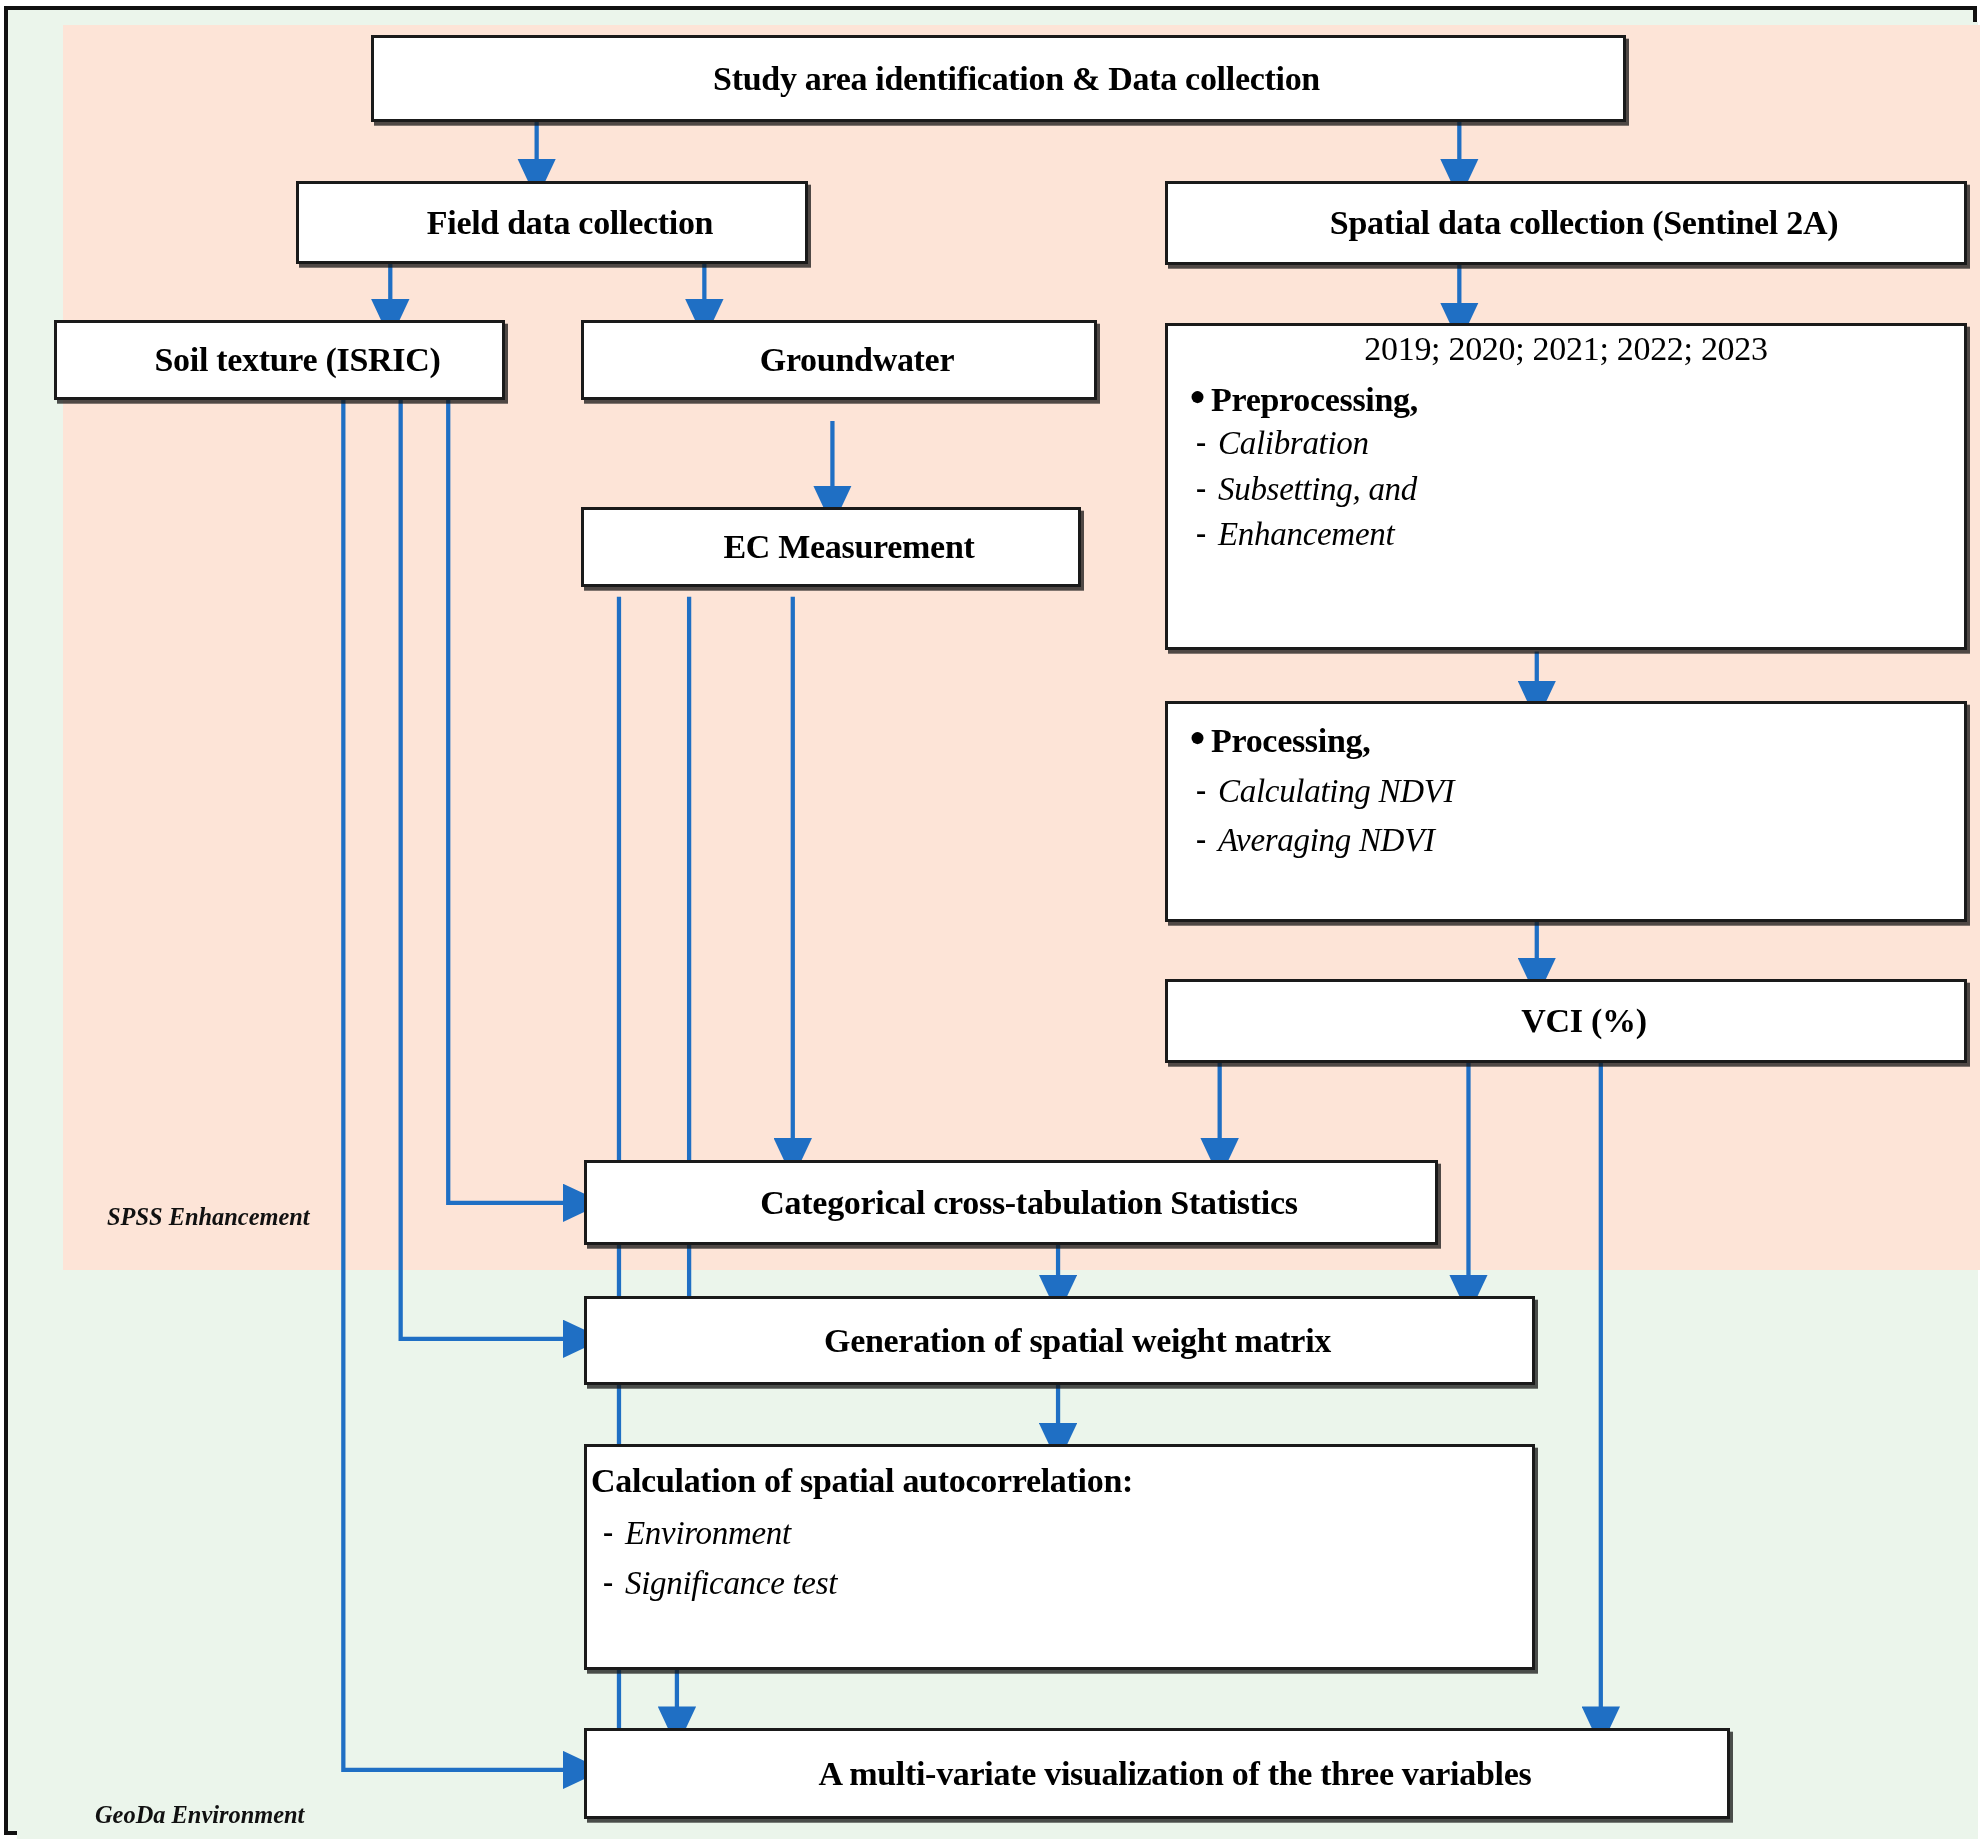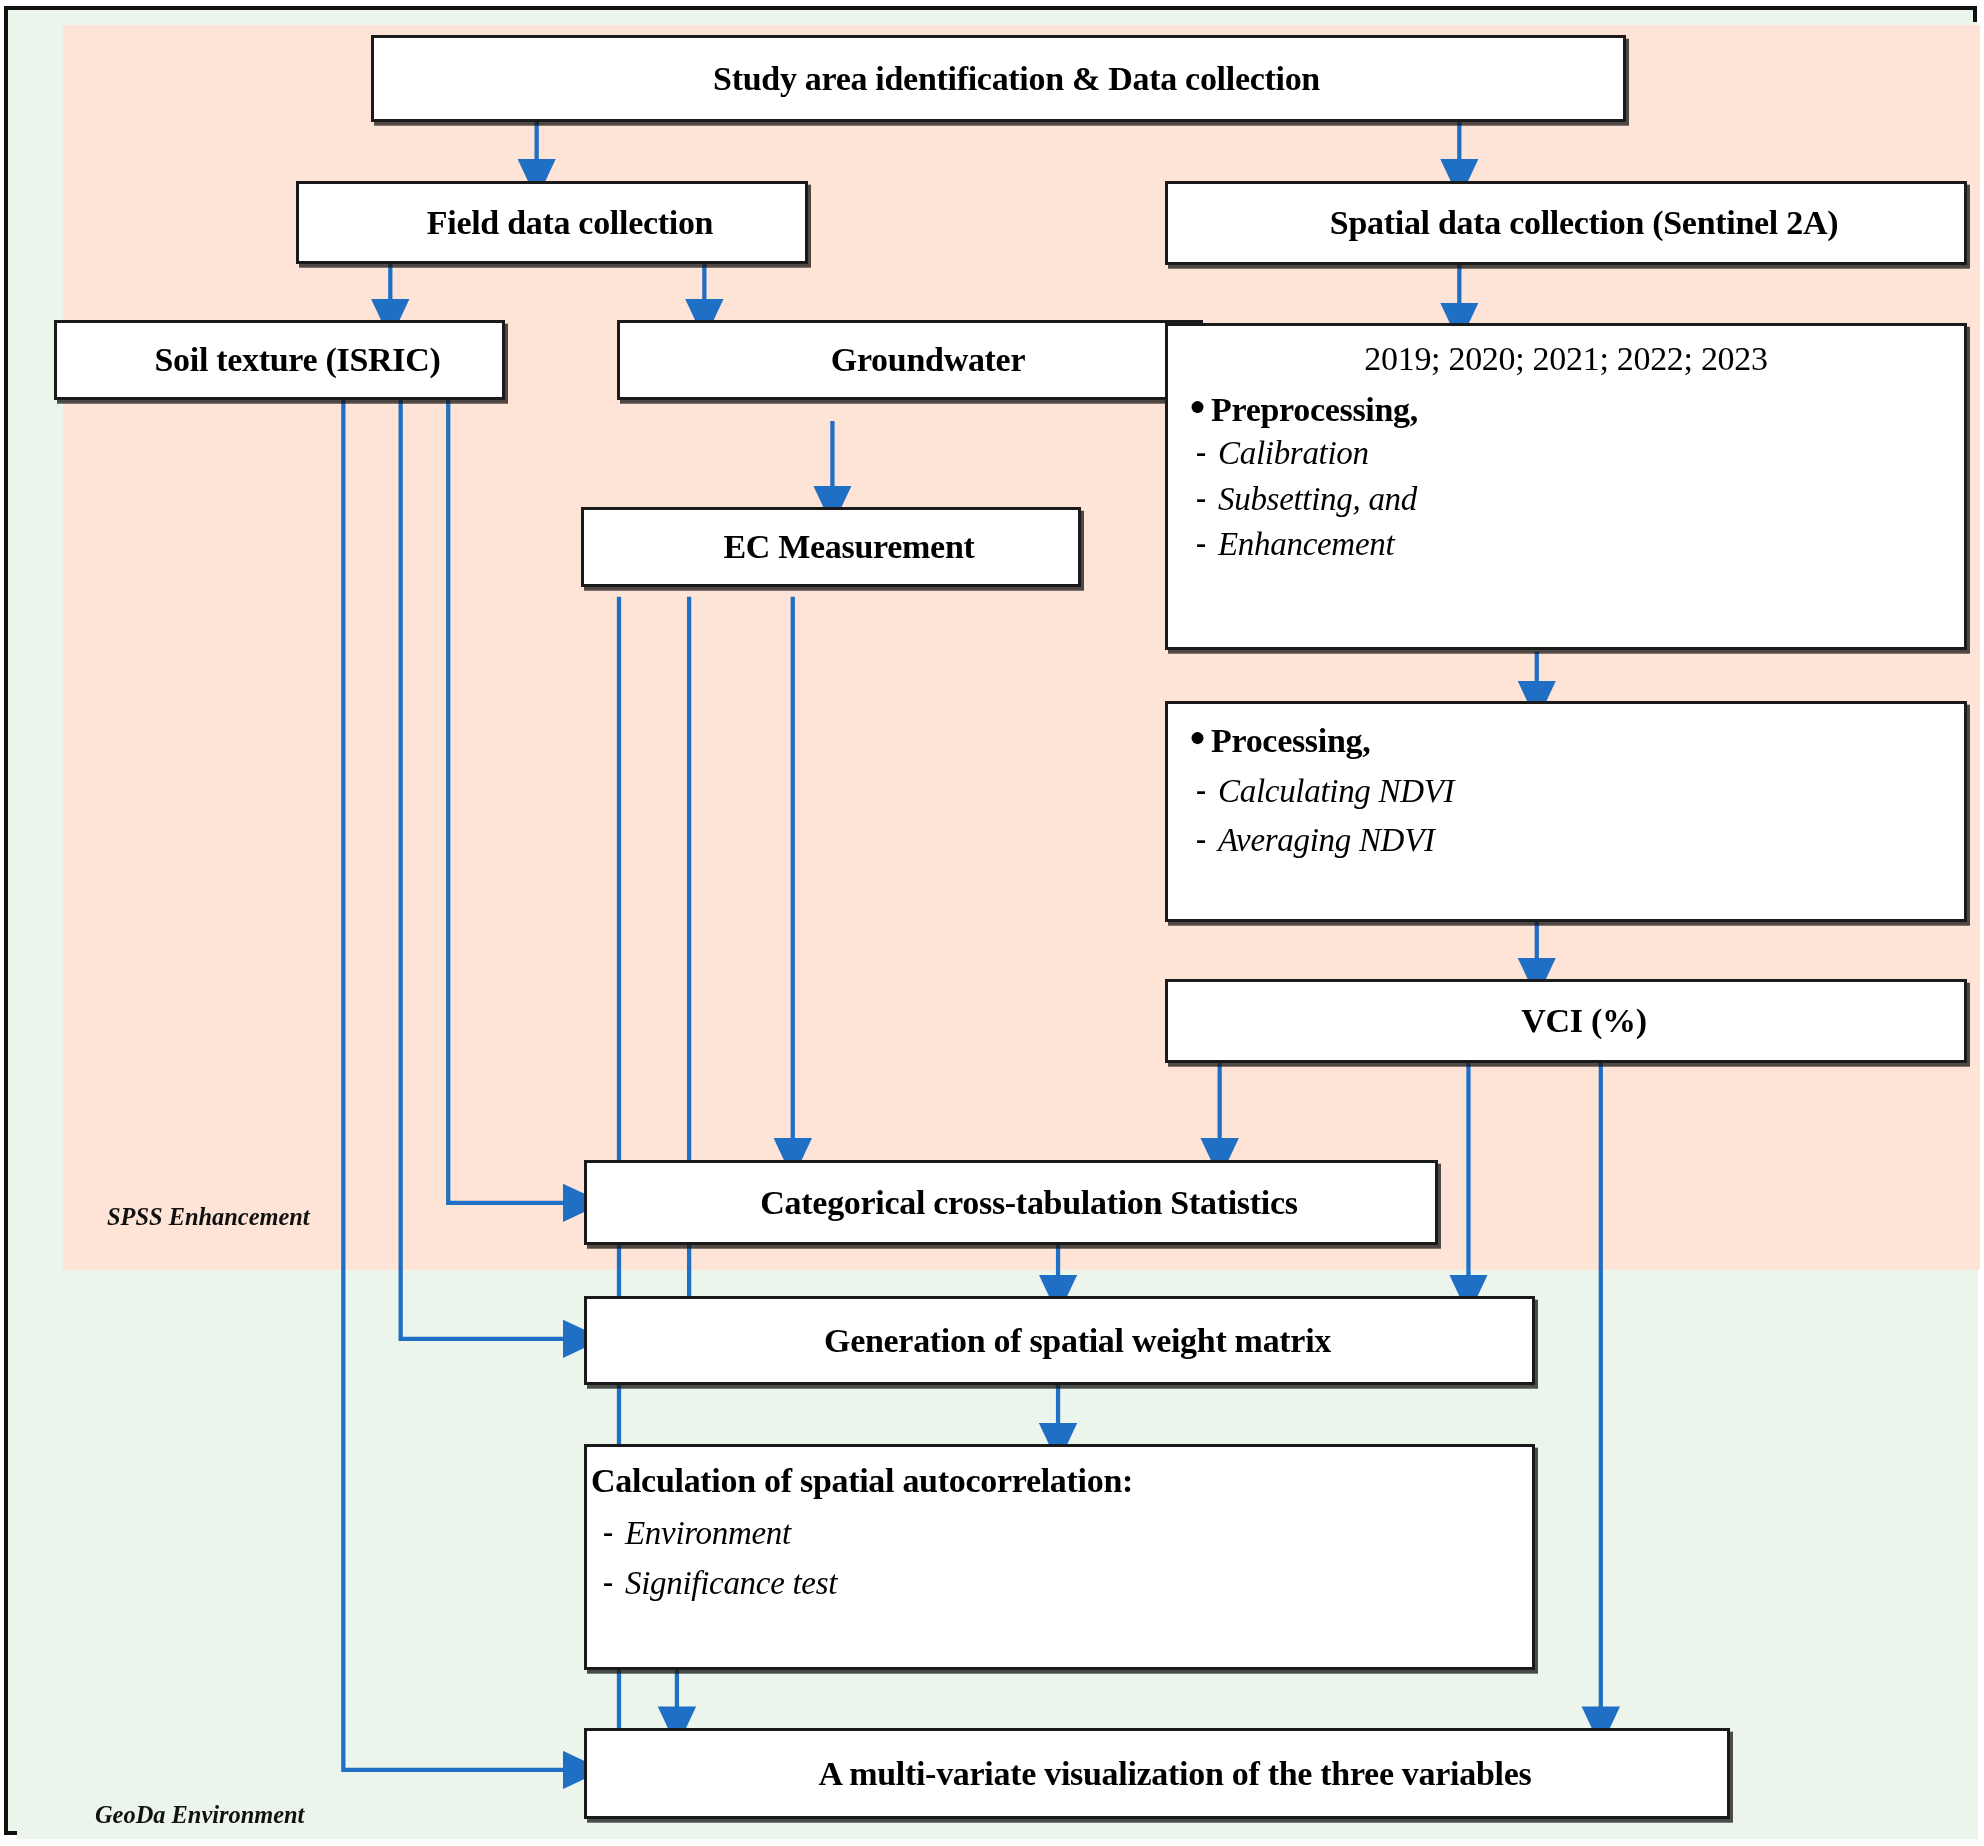--- a/index.html
+++ b/index.html
@@ -176,29 +176,29 @@
   </div>
 
   <div class="box" style="left:1165px;top:181px;width:802px;height:84px;">
     <span class="ttl">Spatial data collection (Sentinel 2A)</span>
   </div>
 
   <div class="box" style="left:54px;top:320px;width:451px;height:80px;">
     <span class="ttl">Soil texture (ISRIC)</span>
   </div>
 
-  <div class="box" style="left:581px;top:320px;width:586px;height:80px;margin-left:36px;">
+  <div class="box" style="left:581px;top:320px;width:516px;height:80px;">
     <span class="ttl">Groundwater</span>
   </div>
 
   <div class="box" style="left:581px;top:507px;width:500px;height:80px;">
     <span class="ttl">EC Measurement</span>
   </div>
 
-  <div class="box left-al" style="left:1165px;top:323px;width:802px;height:327px;padding:14px 16px;">
+  <div class="box left-al" style="left:1165px;top:323px;width:802px;height:327px;padding:4px 16px;">
     <span class="years">2019; 2020; 2021; 2022; 2023</span>
     <div class="bullet-line" style="margin-top:13.4px;">
       <span class="dot">●</span>
       <span>Preprocessing,</span>
     </div>
     <div class="sub-line" style="margin-top:7.3px;">
       <span class="dash">-</span>
       <span>Calibration</span>
     </div>
     <div class="sub-line" style="margin-top:7.3px;">

